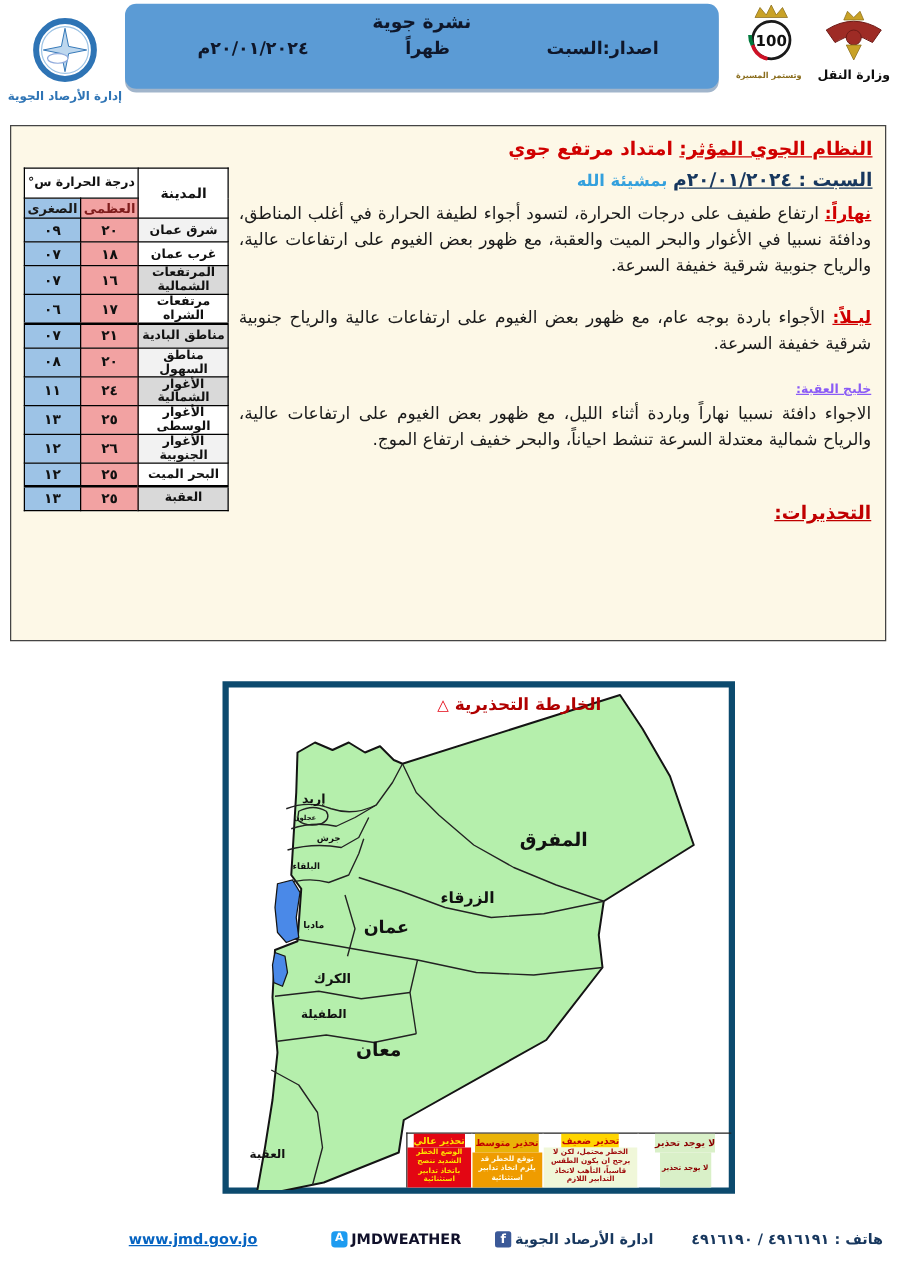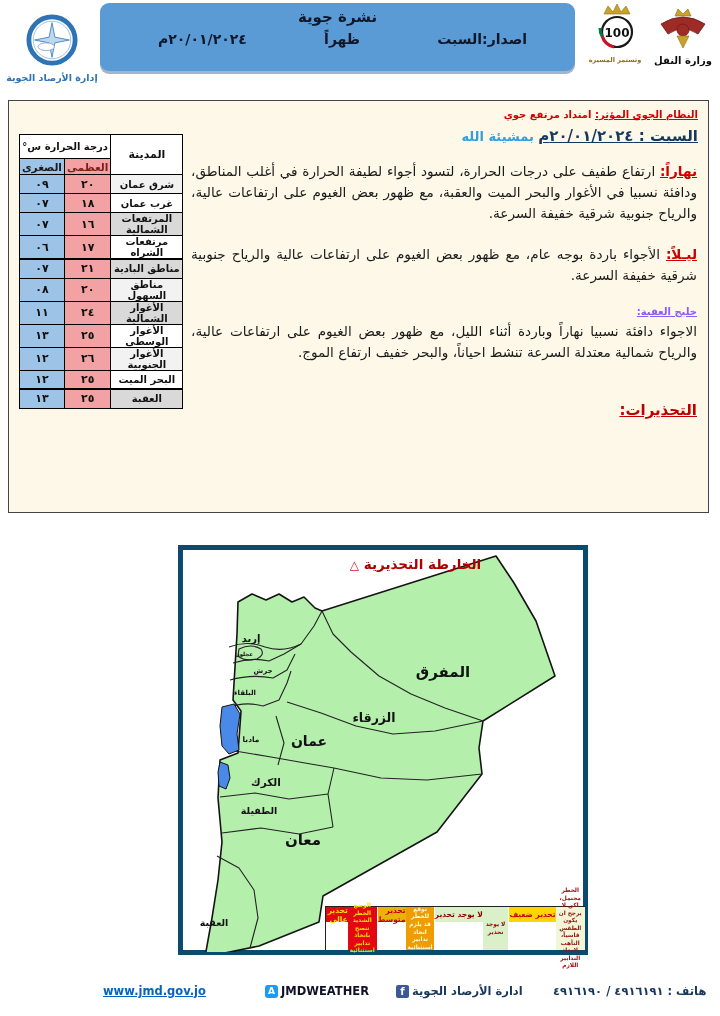--- a/index.html
+++ b/index.html
@@ -18,21 +18,21 @@
   .jmd-agency { margin-top:2px; color:#2e74b5; font-weight:bold; font-size:9.5px; }
   .centennial-wrap { position:absolute; left:582px; top:2px; width:66px; text-align:center; }
   .centennial-motto { color:#8a6d1d; font-weight:bold; font-size:6.5px; margin-top:-2px; }
   .crest-wrap { position:absolute; left:652px; top:6px; width:62px; text-align:center; }
   .crest-ministry { color:#0d0d0d; font-weight:bold; font-size:10px; letter-spacing:-0.5px; margin-top:1px; }
 
   
   .bulletin-box { position:absolute; left:8px; top:100px; width:701px; height:413px;
                   background:#fdf8e7; border:1.4px solid #444; }
   .sys-block { position:absolute; top:6px; right:10px; text-align:right; line-height:1.65; }
-  .sys-line1 { font-size:10px; font-weight:bold; color:#d00000; }
+  .sys-line1 { font-size:15px; font-weight:bold; color:#d00000; }
   .u { text-decoration:underline; }
   .sys-line2 { font-size:15px; font-weight:bold; color:#17375e; }
   .bismillah { color:#33a0dd; font-size:13px; }
 
   .paras { position:absolute; top:60px; right:11px; width:506px; }
   .para { font-size:13.6px; line-height:21px; color:#1a1a1a; text-align:justify; margin-bottom:20px; }
   .lbl-red { color:#d00000; font-weight:bold; text-decoration:underline; }
   .gulf-head { color:#8b5cf6; font-weight:bold; font-size:10px; text-decoration:underline;
                margin:12px 0 4px 0; }
   .warn-head { color:#c00000; font-weight:bold; font-size:15px; text-decoration:underline;
@@ -54,21 +54,21 @@
 
   
   .map-box { position:absolute; left:178px; top:545px; width:410px; height:410px;
              border:5px solid #0c4a6e; background:#fff; }
   .map-title { position:absolute; top:6px; left:60px; width:345px; text-align:center;
                color:#b00000; font-weight:bold; font-size:13.5px; z-index:3; }
   .warn-tri { color:#e30613; font-size:12px; font-weight:bold; }
   .map-svg { position:absolute; inset:0; }
   .map-legend { position:absolute; left:142px; bottom:0; width:260px; height:44px;
                 display:flex; direction:ltr; z-index:3; border-top:1px solid #222; border-left:1px solid #222; }
-  .leg-col { display:flex; flex-direction:row; border-left:1px solid #fff; }
+  .leg-col { display:flex; flex-direction:column; border-left:1px solid #fff;align-items:center; }
   .leg-col:first-child { border-left:none; }
   .leg-head { height:15px; display:flex; align-items:center; justify-content:center;
               font-size:7.5px; font-weight:bold; direction:rtl; }
   .leg-body { flex:1; display:flex; align-items:center; justify-content:center; text-align:center;
               font-size:5.8px; font-weight:bold; line-height:1.3; padding:1px 2px; direction:rtl; }
   .leg-high  .leg-head { background:#e30613; color:#ffe000; }
   .leg-high  .leg-body { background:#e30613; color:#ffe000; }
   .leg-med   .leg-head { background:#eab308; color:#c00000; }
   .leg-med   .leg-body { background:#ef9c00; color:#fffbe6; }
   .leg-weak  .leg-head { background:#ffd500; color:#c00000; }
@@ -276,27 +276,27 @@
 
     <div class="map-legend">
       <div class="leg-col leg-high w-high">
         <div class="leg-head">تحذير عالي</div>
         <div class="leg-body">الوضع الخطر الشديد ننصح باتخاذ تدابير استثنائية</div>
       </div>
       <div class="leg-col leg-med w-med">
         <div class="leg-head">تحذير متوسط</div>
         <div class="leg-body">توقع للخطر قد يلزم اتخاذ تدابير استثنائية</div>
       </div>
+      <div class="leg-col leg-weak w-weak">
+        <div class="leg-head">تحذير ضعيف</div>
+        <div class="leg-body">الخطر محتمل، لكن لا يرجح ان يكون الطقس قاسياً، التأهب لاتخاذ التدابير اللازم</div>
+      </div>
       <div class="leg-col leg-none w-none">
         <div class="leg-head">لا يوجد تحذير</div>
         <div class="leg-body">لا يوجد تحذير</div>
-      </div>
-      <div class="leg-col leg-weak w-weak">
-        <div class="leg-head">تحذير ضعيف</div>
-        <div class="leg-body">الخطر محتمل، لكن لا يرجح ان يكون الطقس قاسياً، التأهب لاتخاذ التدابير اللازم</div>
       </div>
     </div>
   </div>
 
   <a class="footer-item website" href="#">www.jmd.gov.jo</a>
   <div class="footer-item app-item">
     <span class="app-ico">A</span>
     <span>JMDWEATHER</span>
   </div>
   <div class="footer-item fb-item">

